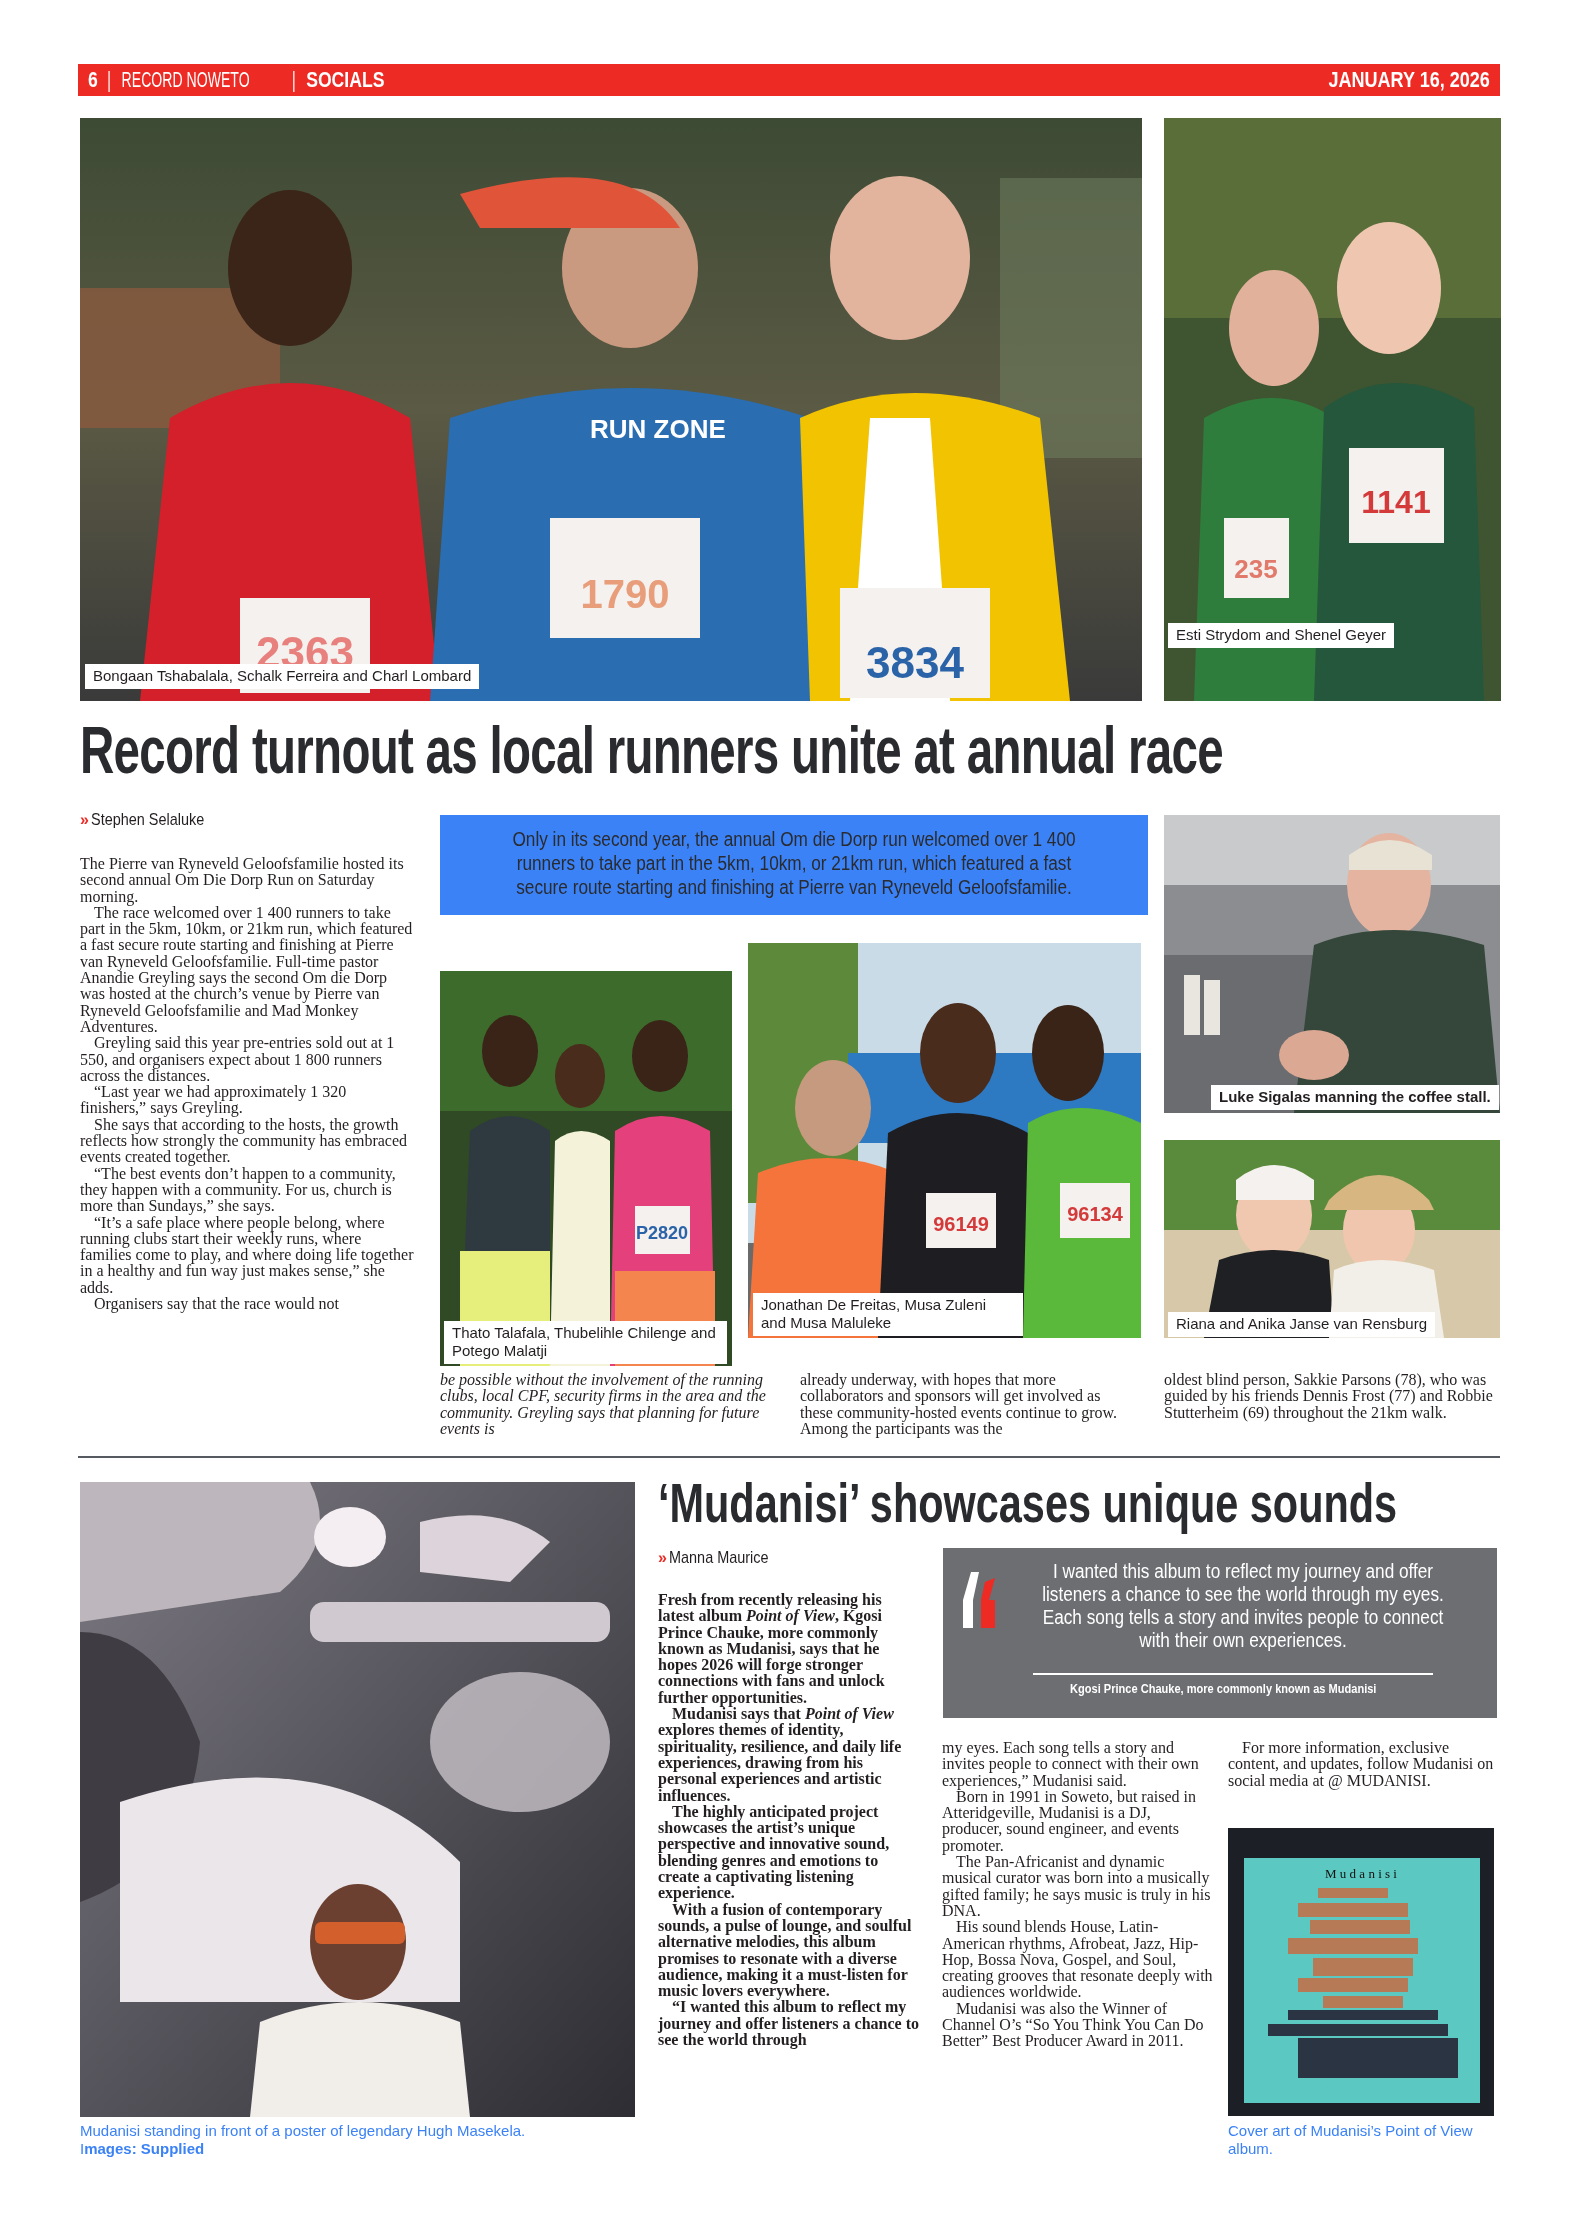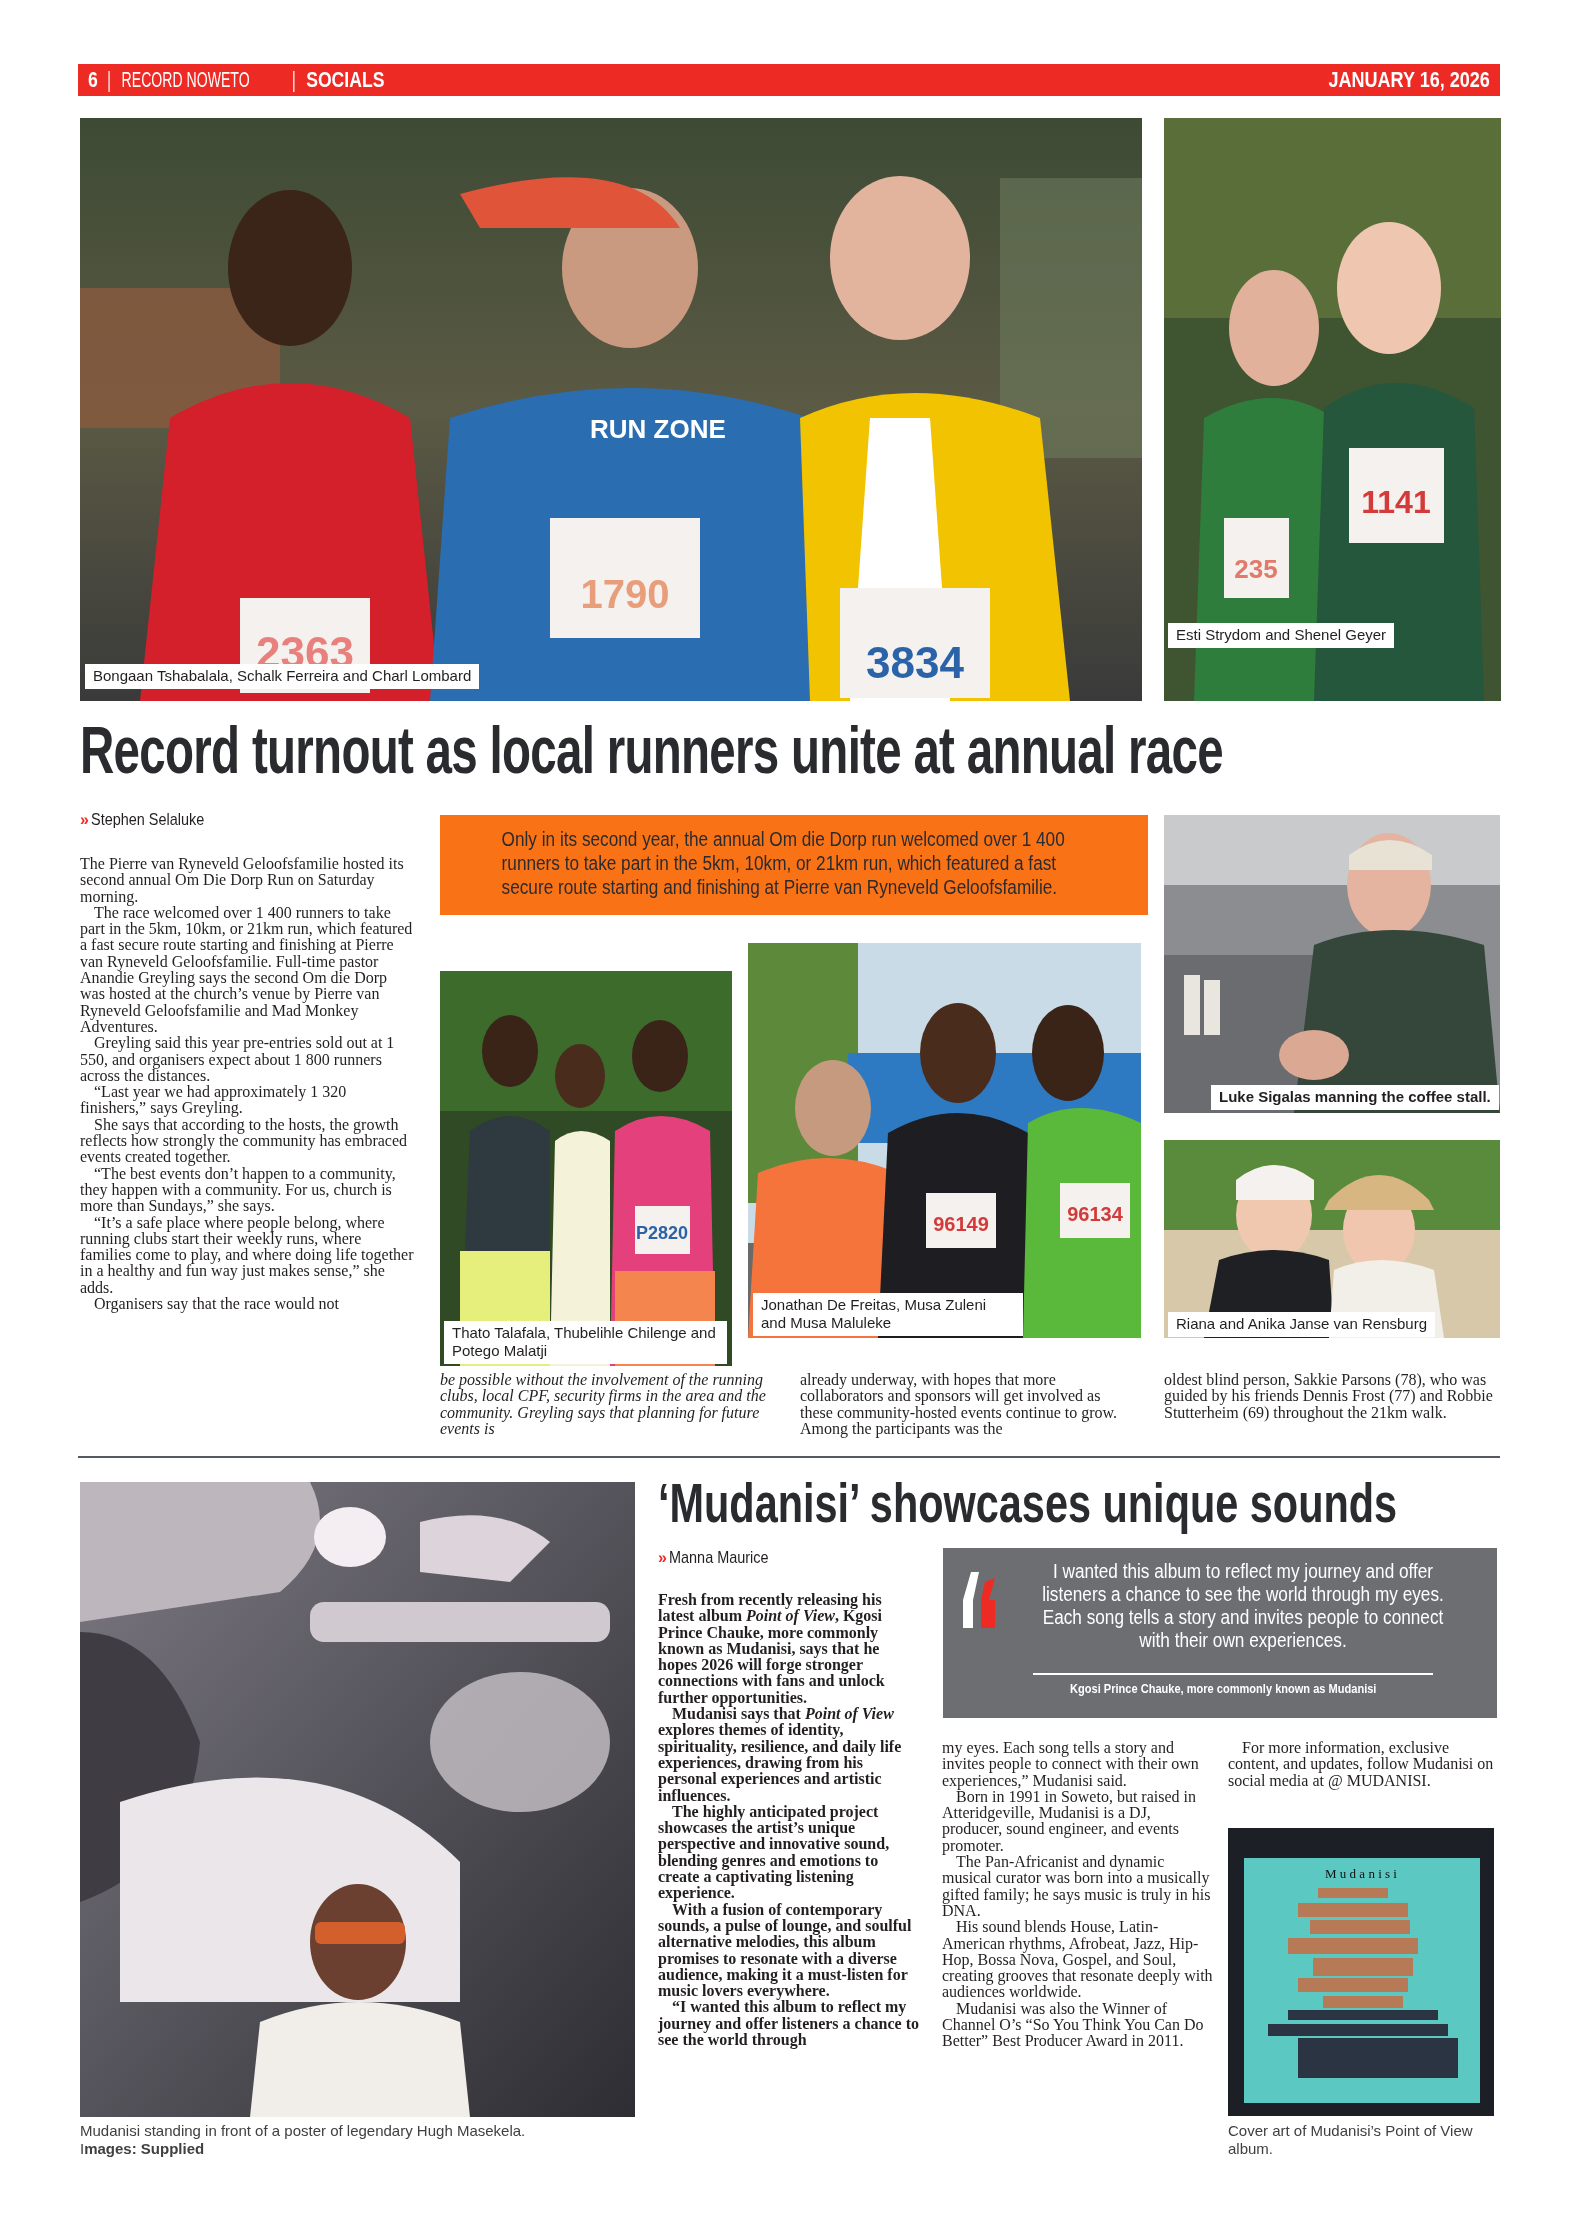--- a/index.html
+++ b/index.html
@@ -29,35 +29,35 @@
 
   .byline { font-family: "Liberation Sans", sans-serif; font-size: 17px; color: #231f20; display: flex; align-items: center; gap: 6px; }
   .byline .arrows { color: #ee2a24; font-weight: bold; font-size: 16px; letter-spacing: -4px; }
   .byline .name { transform: scaleX(0.85); transform-origin: left center; display: inline-block; }
 
   .body-text { font-size: 16px; line-height: 16.3px; color: #231f20; }
   .body-text p { text-indent: 14px; }
   .body-text p.first { text-indent: 0; }
   .body-text i { font-style: italic; }
 
-  .pullbox { left: 440px; top: 815px; width: 708px; height: 100px; background: #f97316; font-family: "Liberation Sans", sans-serif;
-    font-size: 20px; color: #2a2b2f; line-height: 24px; padding: 12px 14px; }
+  .pullbox { left: 440px; top: 815px; width: 708px; height: 100px; background: #3b82f6; font-family: "Liberation Sans", sans-serif;
+    font-size: 20px; color: #2a2b2f; text-align: center; line-height: 24px; padding: 12px 14px; }
   .pullbox span { display: block; transform: scaleX(0.86); transform-origin: center; }
 
   .rule { left: 78px; top: 1456px; width: 1422px; height: 2px; background: #555a60; }
 
   .quotebox { left: 943px; top: 1548px; width: 554px; height: 170px; background: #6c6e72; color: #fff; font-family: "Liberation Sans", sans-serif; }
   .quotebox .qtext { position: absolute; left: 60px; top: 12px; width: 480px; text-align: center; font-size: 20px; line-height: 23px; }
   .quotebox .qtext span { display: block; transform: scaleX(0.86); }
   .quotebox .qline { position: absolute; left: 90px; top: 125px; width: 400px; height: 2px; background: #fff; }
   .quotebox .qattr { position: absolute; left: 40px; top: 133px; width: 480px; text-align: center; font-size: 13px; font-weight: bold; }
   .quotebox .qattr span { display: inline-block; transform: scaleX(0.85); }
   .quotemark { position: absolute; left: 18px; top: 22px; width: 36px; height: 60px; }
 
-  .photo-caption-plain { font-family: "Liberation Sans", sans-serif; font-size: 15px; line-height: 18px; color: #404040; }
+  .photo-caption-plain { font-family: "Liberation Sans", sans-serif; font-size: 15px; line-height: 18px; color: #3b82f6; }
 </style>
 </head>
 <body>
 
 <div class="abs masthead">
   <div class="left">
     <span>
       <b class="pg">6</b>
       &nbsp;<span>|</span>&nbsp;
       <span class="pub">RECORD NOWETO</span>

